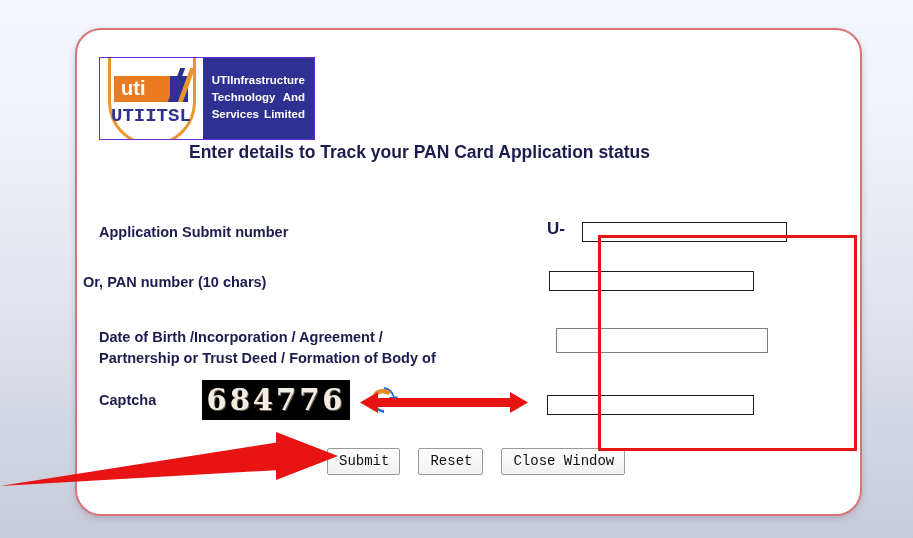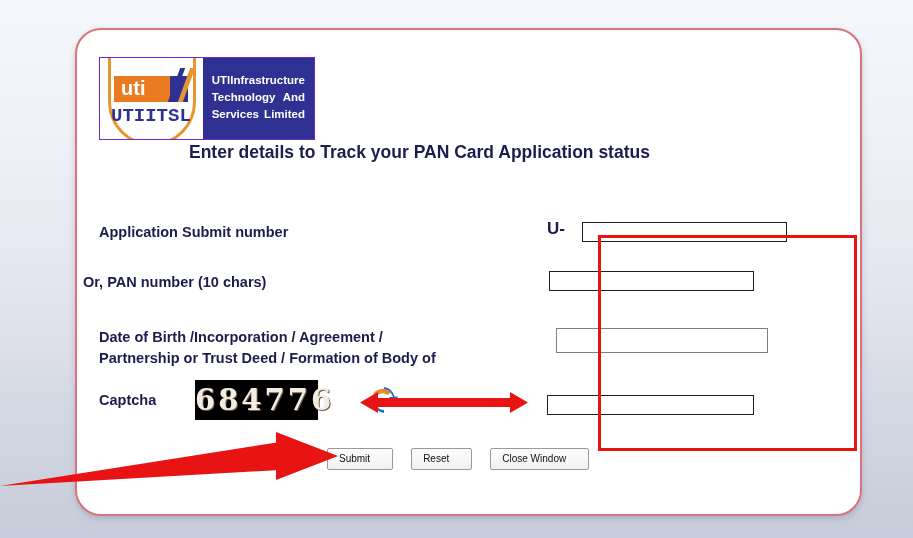--- a/index.html
+++ b/index.html
@@ -140,23 +140,23 @@
     line-height: 21px;
   }
   #label-coupon { left: 22px; top: 192px; }
   #label-pan    { left: 6px; top: 242px; }
   #label-dob    { left: 22px; top: 297px; width: 420px; }
   #label-captcha{ left: 22px; top: 360px; }
 
   
   #captcha-image {
     position: absolute;
-    left: 118px;
+    left: 125px;
     top: 350px;
-    width: 123px;
+    width: 148px;
     height: 40px;
     background: #000000;
     color: #f3ece2;
     font-family: "DejaVu Serif", serif;
     font-weight: bold;
     font-size: 29px;
     letter-spacing: 3px;
     text-align: center;
     line-height: 40px;
     text-shadow: 1px 1px 0 #6b5b4a;
@@ -199,24 +199,24 @@
     position: absolute;
     left: 250px;
     top: 418px;
     display: flex;
     gap: 18px;
   }
   .form-button {
     background: linear-gradient(to bottom, #fdfdfd 0%, #f1f1f1 100%);
     border: 1px solid #9a9a9a;
     border-radius: 2px;
-    font-family: Liberation Sans, sans-serif;
-    font-size: 10px;
+    font-family: Liberation Mono, monospace;
+    font-size: 14px;
     color: #111111;
-    padding: 4px 22px 5px 11px;
+    padding: 4px 10px 5px 11px;
     cursor: pointer;
     box-sizing: border-box;
     white-space: nowrap;
   }
 
   
   #annotation-box {
     position: absolute;
     left: 521px;
     top: 205px;

